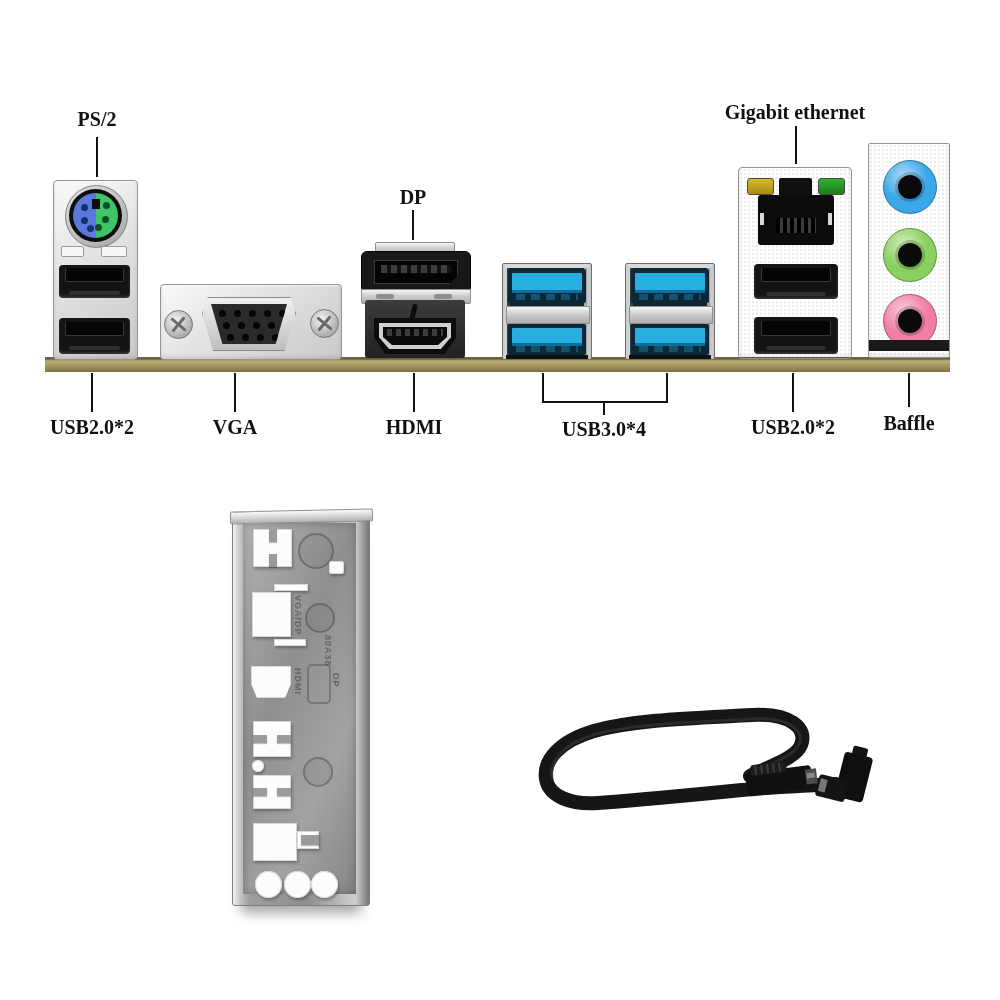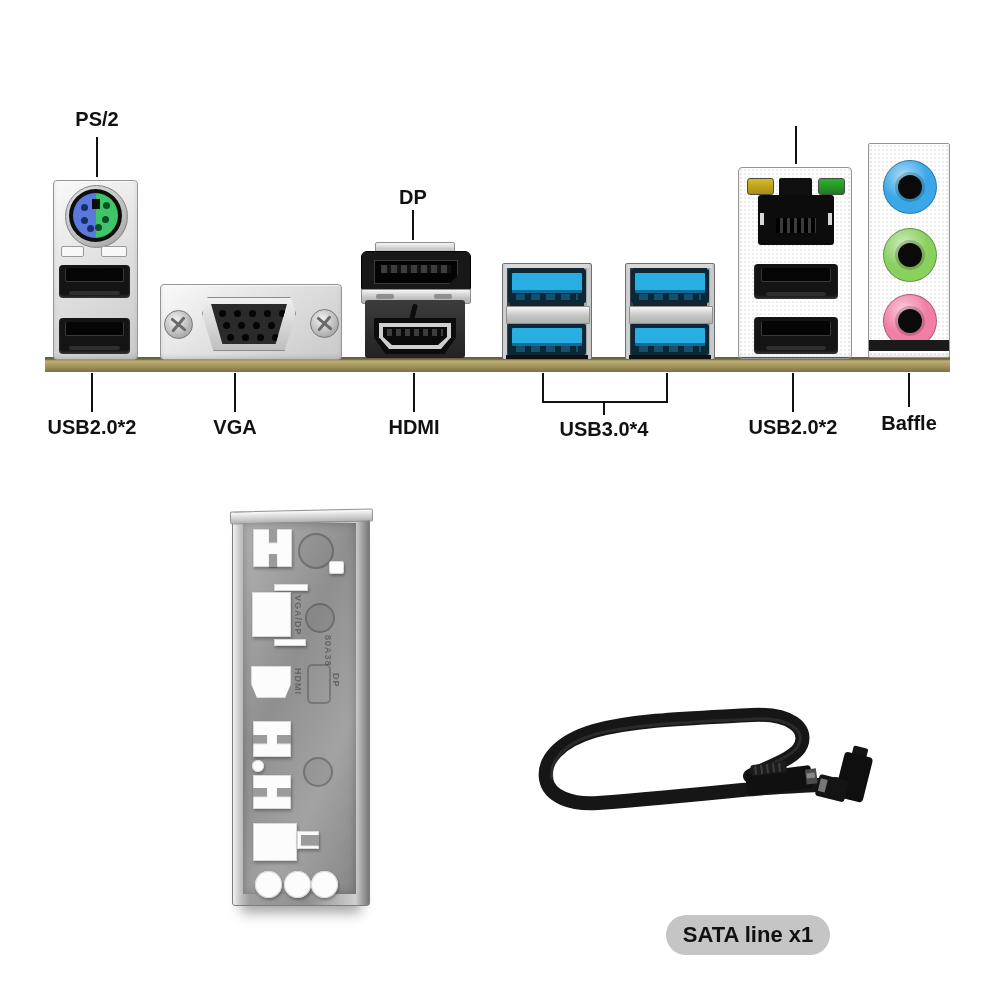--- a/index.html
+++ b/index.html
@@ -1,20 +1,20 @@
 <!DOCTYPE html>
 <html style="--pcb_gold: #a2945c; --pcb_gold_dark: #6b6140; --usb3_blue: #28aee0; --usb3_dark: #0c2836; --ps2_blue: #5b79dc; --ps2_green: #3fc468; --led_yellow: #d6b92c; --led_green: #2fb12f; --jack_blue: #3aa8e8; --jack_green: #8ad05f; --jack_pink: #f17ea6; --pill_bg: #c5c5c5; --label_text: #111111;"><head>
 <meta charset="utf-8">
 <style>
   html,body{margin:0;padding:0;background:#fff;}
   .canvas{position:relative;width:1000px;height:1000px;background:#fff;overflow:hidden;
           font-family:"Liberation Sans",sans-serif;}
   .abs{position:absolute;}
   .lbl{position:absolute;font-weight:bold;font-size:20px;color:var(--label_text,#111);
-       text-align:center;white-space:nowrap;}
+       text-align:center;white-space:nowrap;font-family:Liberation Serif, serif;}
   .vline{position:absolute;width:2px;background:#111;}
   .hline{position:absolute;height:2px;background:#111;}
   .bracket{position:absolute;background:linear-gradient(145deg,#fafafa,#e2e2e2 45%,#c9c9c9);
            border:1px solid #949494;border-radius:4px;
            box-shadow:inset 0 1px 1px rgba(255,255,255,.8), inset 0 -2px 4px rgba(0,0,0,.12);}
   .speck{background-image:radial-gradient(rgba(0,0,0,.07) 1px, transparent 1px);background-size:4px 4px;}
   .metal{background:linear-gradient(180deg,#f5f5f5,#c6c6c6 55%,#b0b0b0);
          border:1px solid #8f8f8f;border-radius:2px;position:absolute;}
   .usb2p{position:absolute;background:#141414;border-radius:4px;overflow:hidden;
          box-shadow:inset 0 -2px 3px rgba(255,255,255,.14);}
@@ -194,20 +194,21 @@
     <div class="vline" style="left:413px;top:373px;height:39px;"></div>
     <div class="vline" style="left:542px;top:373px;height:30px;"></div>
     <div class="vline" style="left:666px;top:373px;height:30px;"></div>
     <div class="hline" style="left:542px;top:401px;width:126px;"></div>
     <div class="vline" style="left:603px;top:403px;height:12px;"></div>
     <div class="vline" style="left:792px;top:373px;height:39px;"></div>
     <div class="vline" style="left:908px;top:373px;height:34px;"></div>
 
     <div class="lbl" style="left:55px;top:108px;width:84px;">PS/2</div>
     <div class="lbl" style="left:371px;top:186px;width:84px;">DP</div>
+    <div class="lbl" style="left:700px;top:101px;width:190px;">Gigabit ethernet</div>
     <div class="lbl" style="left:38px;top:416px;width:108px;">USB2.0*2</div>
     <div class="lbl" style="left:181px;top:416px;width:108px;">VGA</div>
     <div class="lbl" style="left:360px;top:416px;width:108px;">HDMI</div>
     <div class="lbl" style="left:550px;top:418px;width:108px;">USB3.0*4</div>
     <div class="lbl" style="left:739px;top:416px;width:108px;">USB2.0*2</div>
     <div class="lbl" style="left:861px;top:412px;width:96px;">Baffle</div>
   </div>
 
   <div class="abs" style="left:232px;top:512px;width:136px;height:392px;border:1px solid #7d7d7d;border-radius:3px;
               background:linear-gradient(90deg,#f2f2f2 0%,#c7c7c7 5%,#9e9e9e 12%,#8f8f8f 55%,#cfcfcf 90%,#777 100%);
@@ -273,15 +274,14 @@
     </g>
 
     <g transform="rotate(14 352 96)">
       <rect x="344" y="56" width="15" height="12" rx="2" fill="#141414"></rect>
       <rect x="337" y="64" width="29" height="46" rx="4" fill="#0f0f0f"></rect>
       <rect x="318" y="92" width="30" height="22" rx="3" fill="#141414"></rect>
       <rect x="320" y="96" width="7" height="13" fill="#777"></rect>
     </g>
   </svg>
 
-  <div class="pill" style="left:666px;top:915px;width:164px;">SATA line x1</div>
 
 </div>
 
 </body></html>

